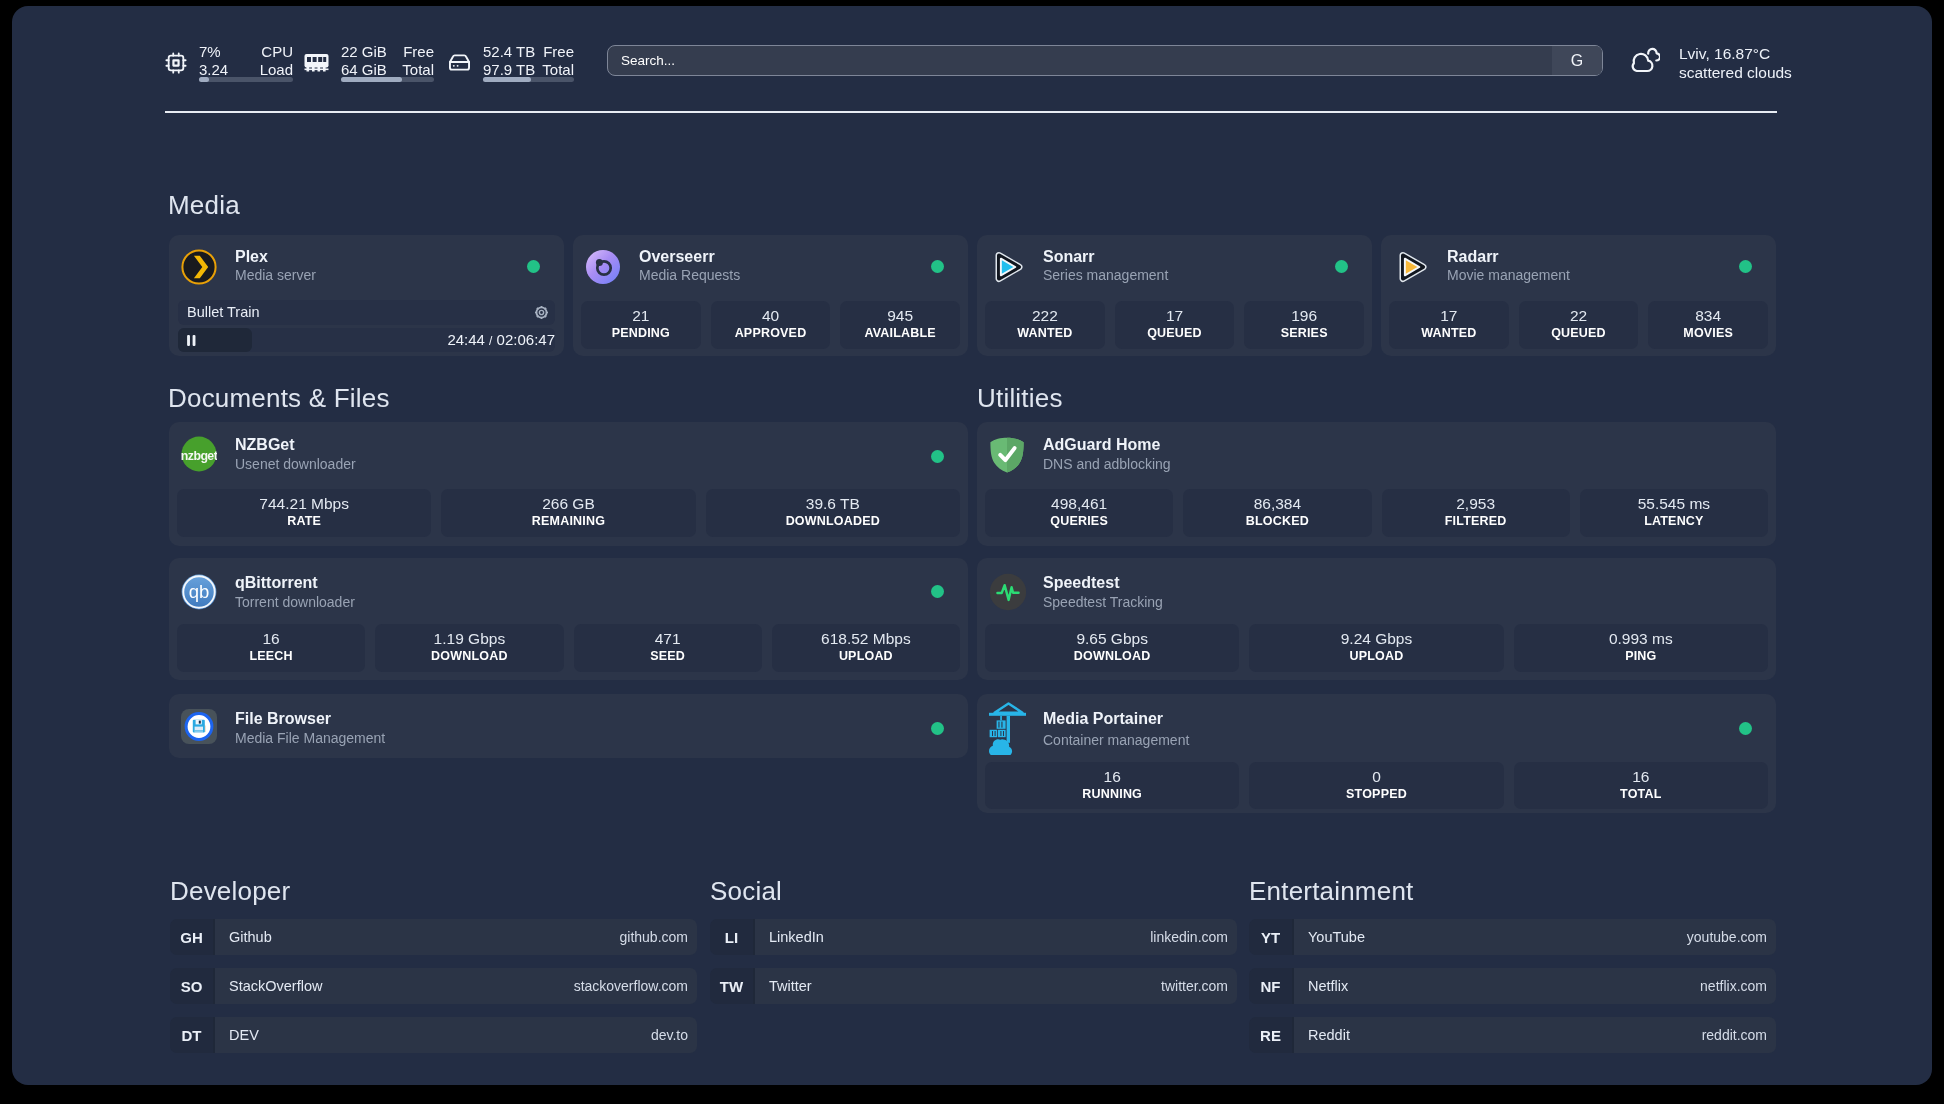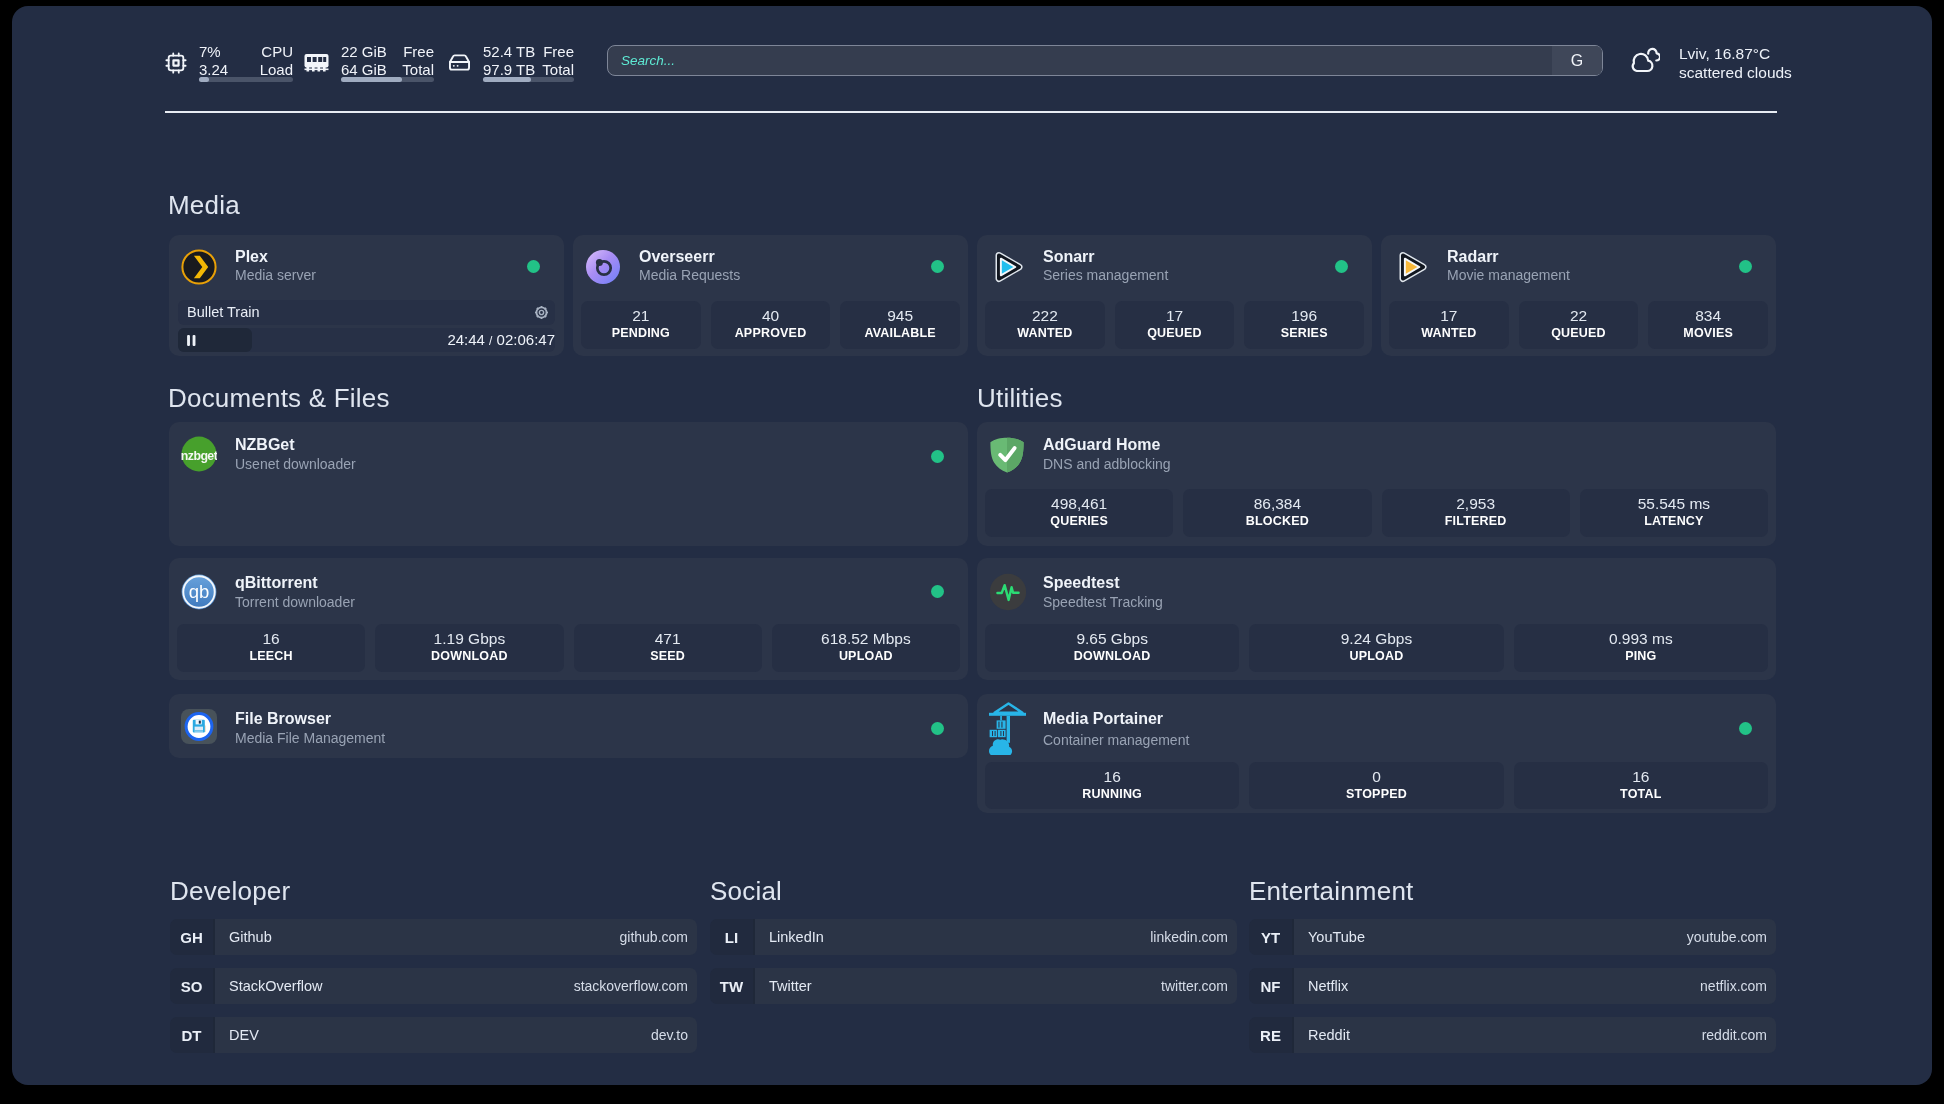--- a/index.html
+++ b/index.html
@@ -12,21 +12,21 @@
   
   .rv { position:absolute; font-size:15px; color:#f0f3f9; line-height:18px; }
   .rv div { white-space:nowrap; }
   .rlab { text-align:right; }
   .bar { position:absolute; height:5px; border-radius:3px; background:#4a5469; }
   .bar i { position:absolute; left:0; top:0; bottom:0; border-radius:3px; background:#9fabc0; display:block; }
 
   
   #search { position:absolute; left:595px; top:39px; width:996px; height:31px;
     background:#353d4f; border:1.5px solid #7e8698; border-radius:8px; }
-  #search .ph { position:absolute; left:13px; top:7px; font-size:13.5px; color:#5eead4;font-style:italic; }
+  #search .ph { position:absolute; left:13px; top:7px; font-size:13.5px; color:#ffffff; }
   #search .g { position:absolute; right:0; top:0; bottom:0; width:50px; background:#3f4759;
     border-radius:0 6px 6px 0; display:flex; align-items:center;
     justify-content:center; font-size:16px; color:#f0f3f8; }
 
   .wx { position:absolute; font-size:15.5px; color:#edf1f8; line-height:19px; }
 
   #hr { position:absolute; left:153px; top:105px; width:1612px; height:2px; background:#e8ecf3; }
 
   .h2 { position:absolute; font-size:26px; font-weight:500; color:#dfe5ef; letter-spacing:.2px; }
 
@@ -250,20 +250,34 @@
 <div class="h2" style="left:965px;top:377px">Utilities</div>
 
 <div class="card" style="left:157px;top:416px;width:799px;height:124px">
   <svg class="cicon" style="top:14px" viewBox="0 0 36 36">
         <circle cx="18" cy="18" r="17.4" fill="#47a02c"></circle>
         <text x="18" y="23.6" font-size="12.4" font-weight="700" fill="#f4f8f2" text-anchor="middle" letter-spacing="-0.6" font-family="Liberation Sans, sans-serif">nzbget</text>
       </svg>
   <div class="ctitle" style="top:14px">NZBGet</div>
   <div class="cdesc" style="top:34px">Usenet downloader</div>
   <div class="dot" style="top:28px"></div>
+  <div class="stats" style="top:67px">
+    <div class="stat">
+          <div class="sv">744.21 Mbps</div>
+          <div class="sl">RATE</div>
+        </div>
+    <div class="stat">
+          <div class="sv">266 GB</div>
+          <div class="sl">REMAINING</div>
+        </div>
+    <div class="stat">
+          <div class="sv">39.6 TB</div>
+          <div class="sl">DOWNLOADED</div>
+        </div>
+  </div>
 </div>
 
 <div class="card" style="left:965px;top:416px;width:799px;height:124px">
   <svg class="cicon" style="top:14px;height:38px" viewBox="0 0 36 37">
         <defs>
           <clipPath id="agr">
             <rect x="18" y="0" width="18" height="37"></rect>
           </clipPath>
         </defs>
         <path d="M18 1.2 C24.2 1.2 30.6 2.6 34.6 5.8 C34.6 14.4 34 21 30.8 26.2 C28.1 30.6 23.8 34 18 36 C12.2 34 7.9 30.6 5.2 26.2 C2 21 1.4 14.4 1.4 5.8 C5.4 2.6 11.8 1.2 18 1.2 Z" fill="#69ba74"></path>

